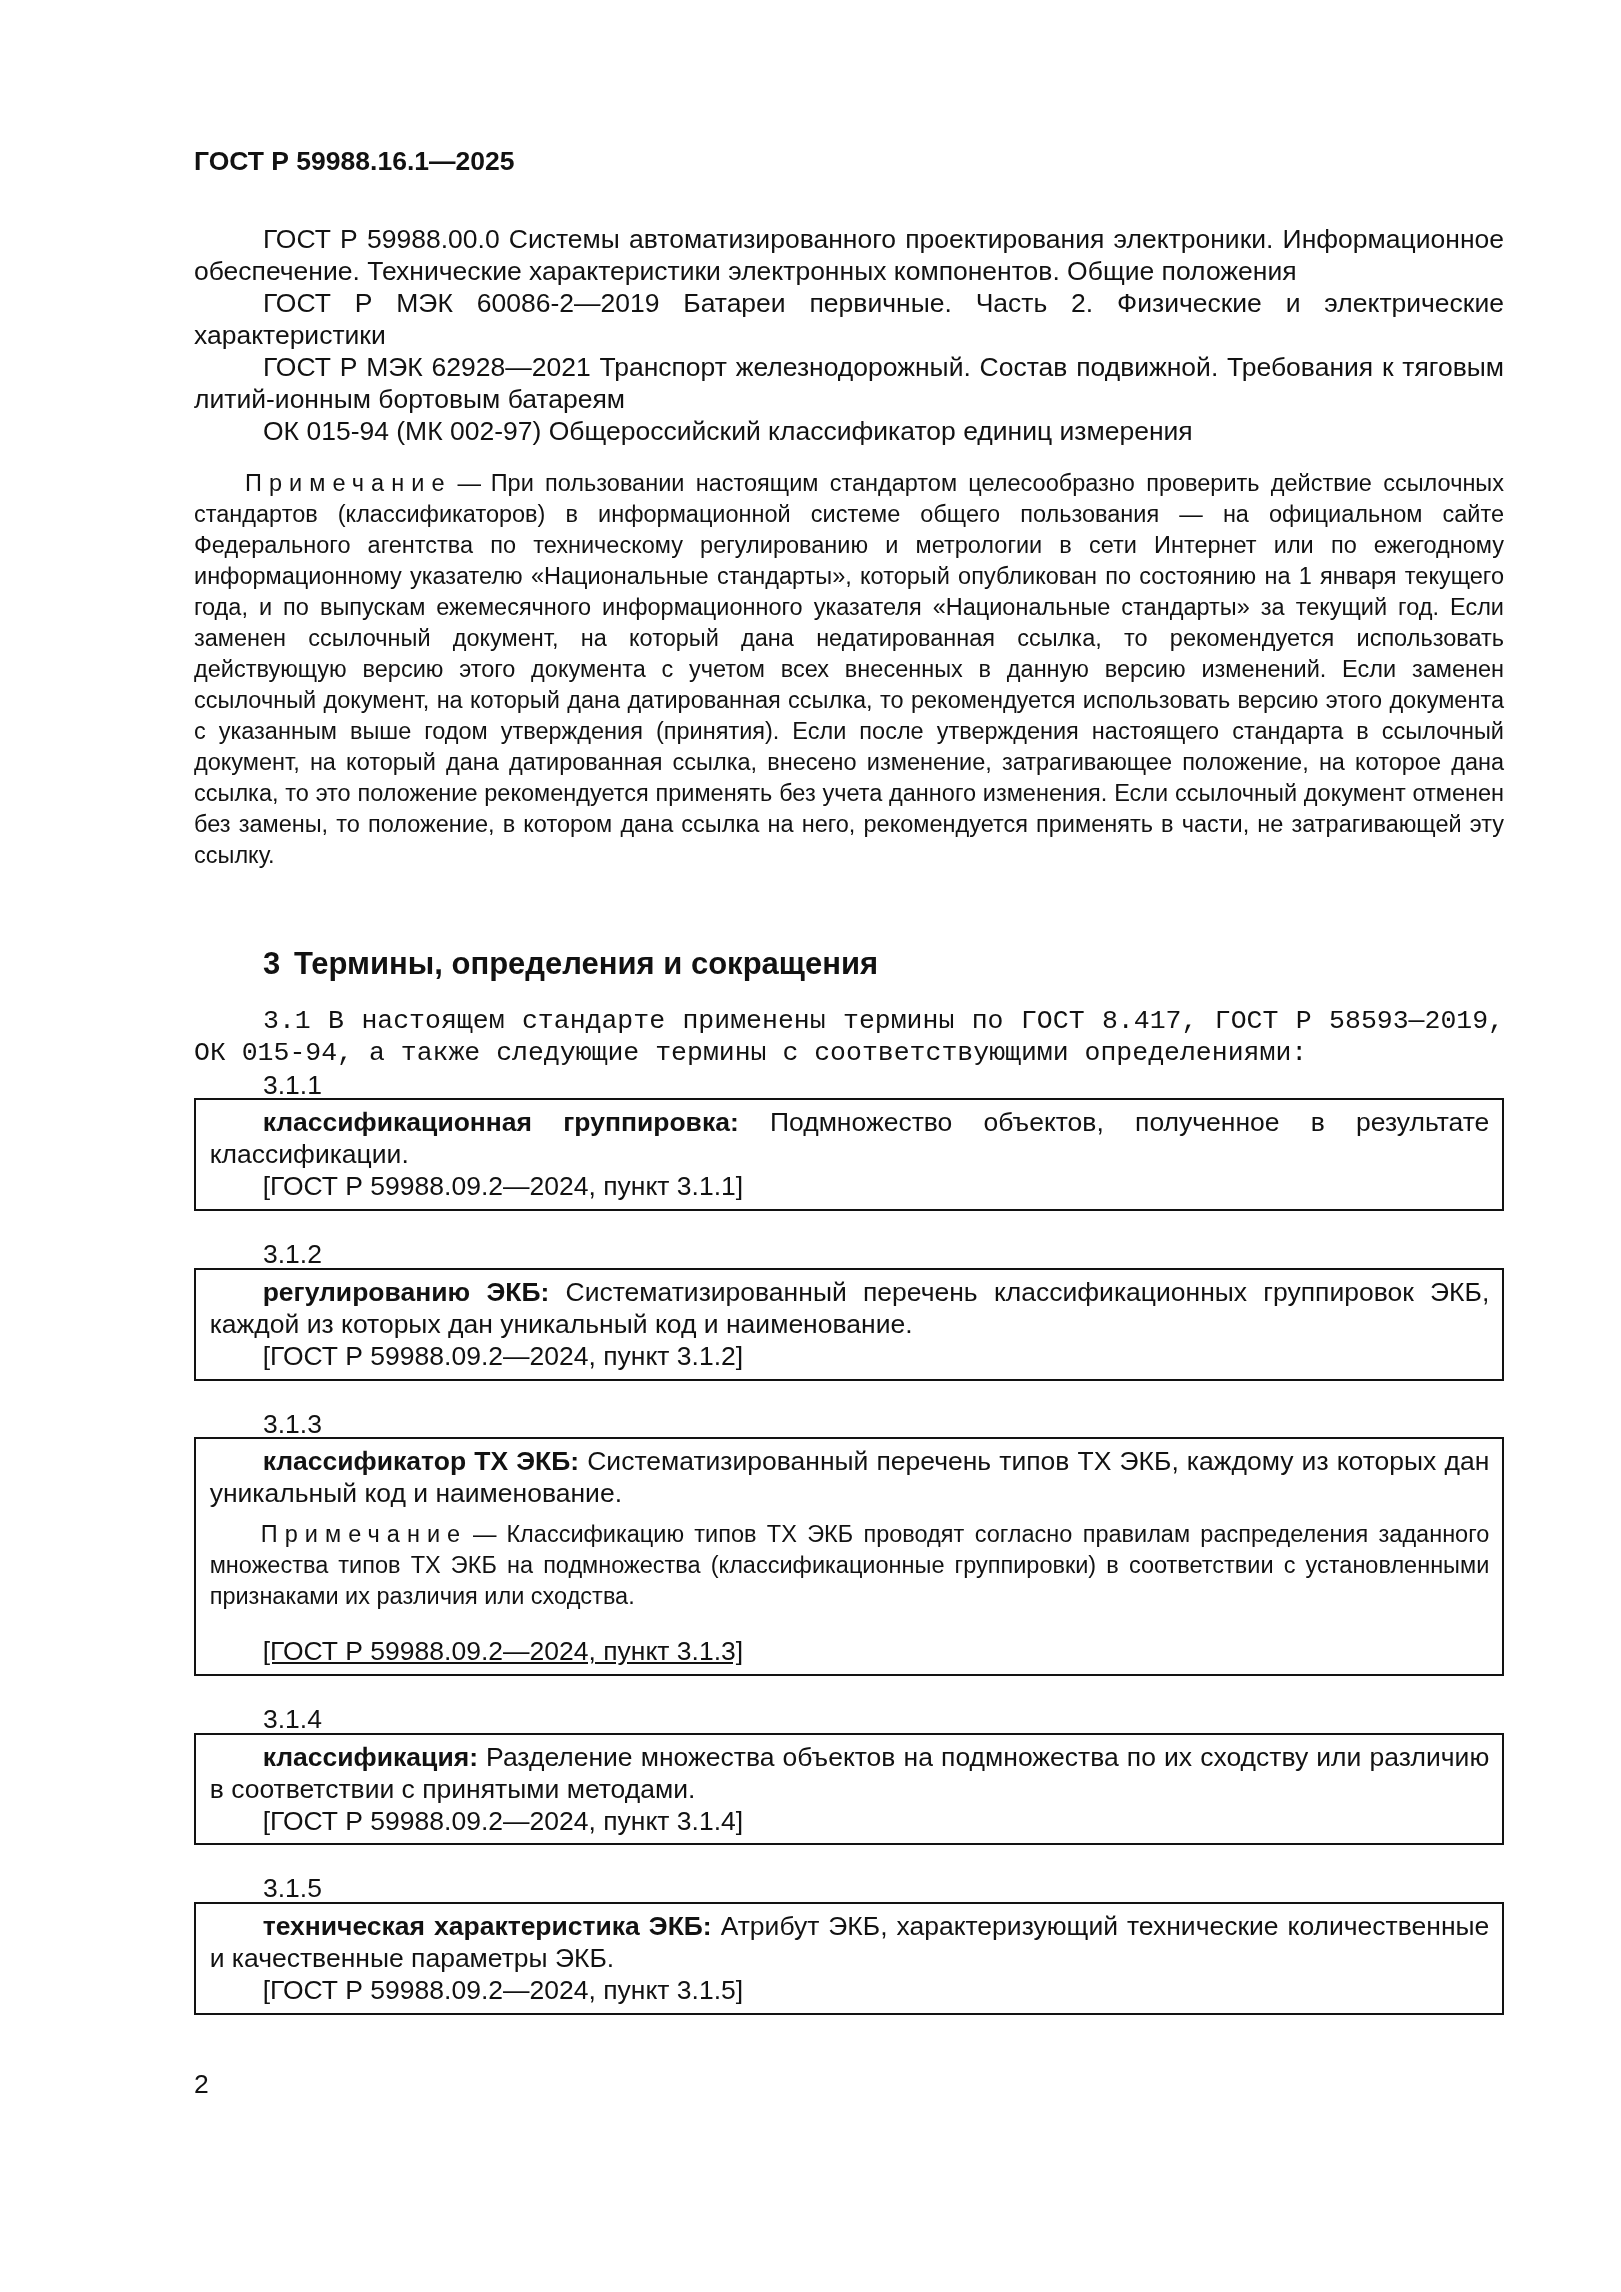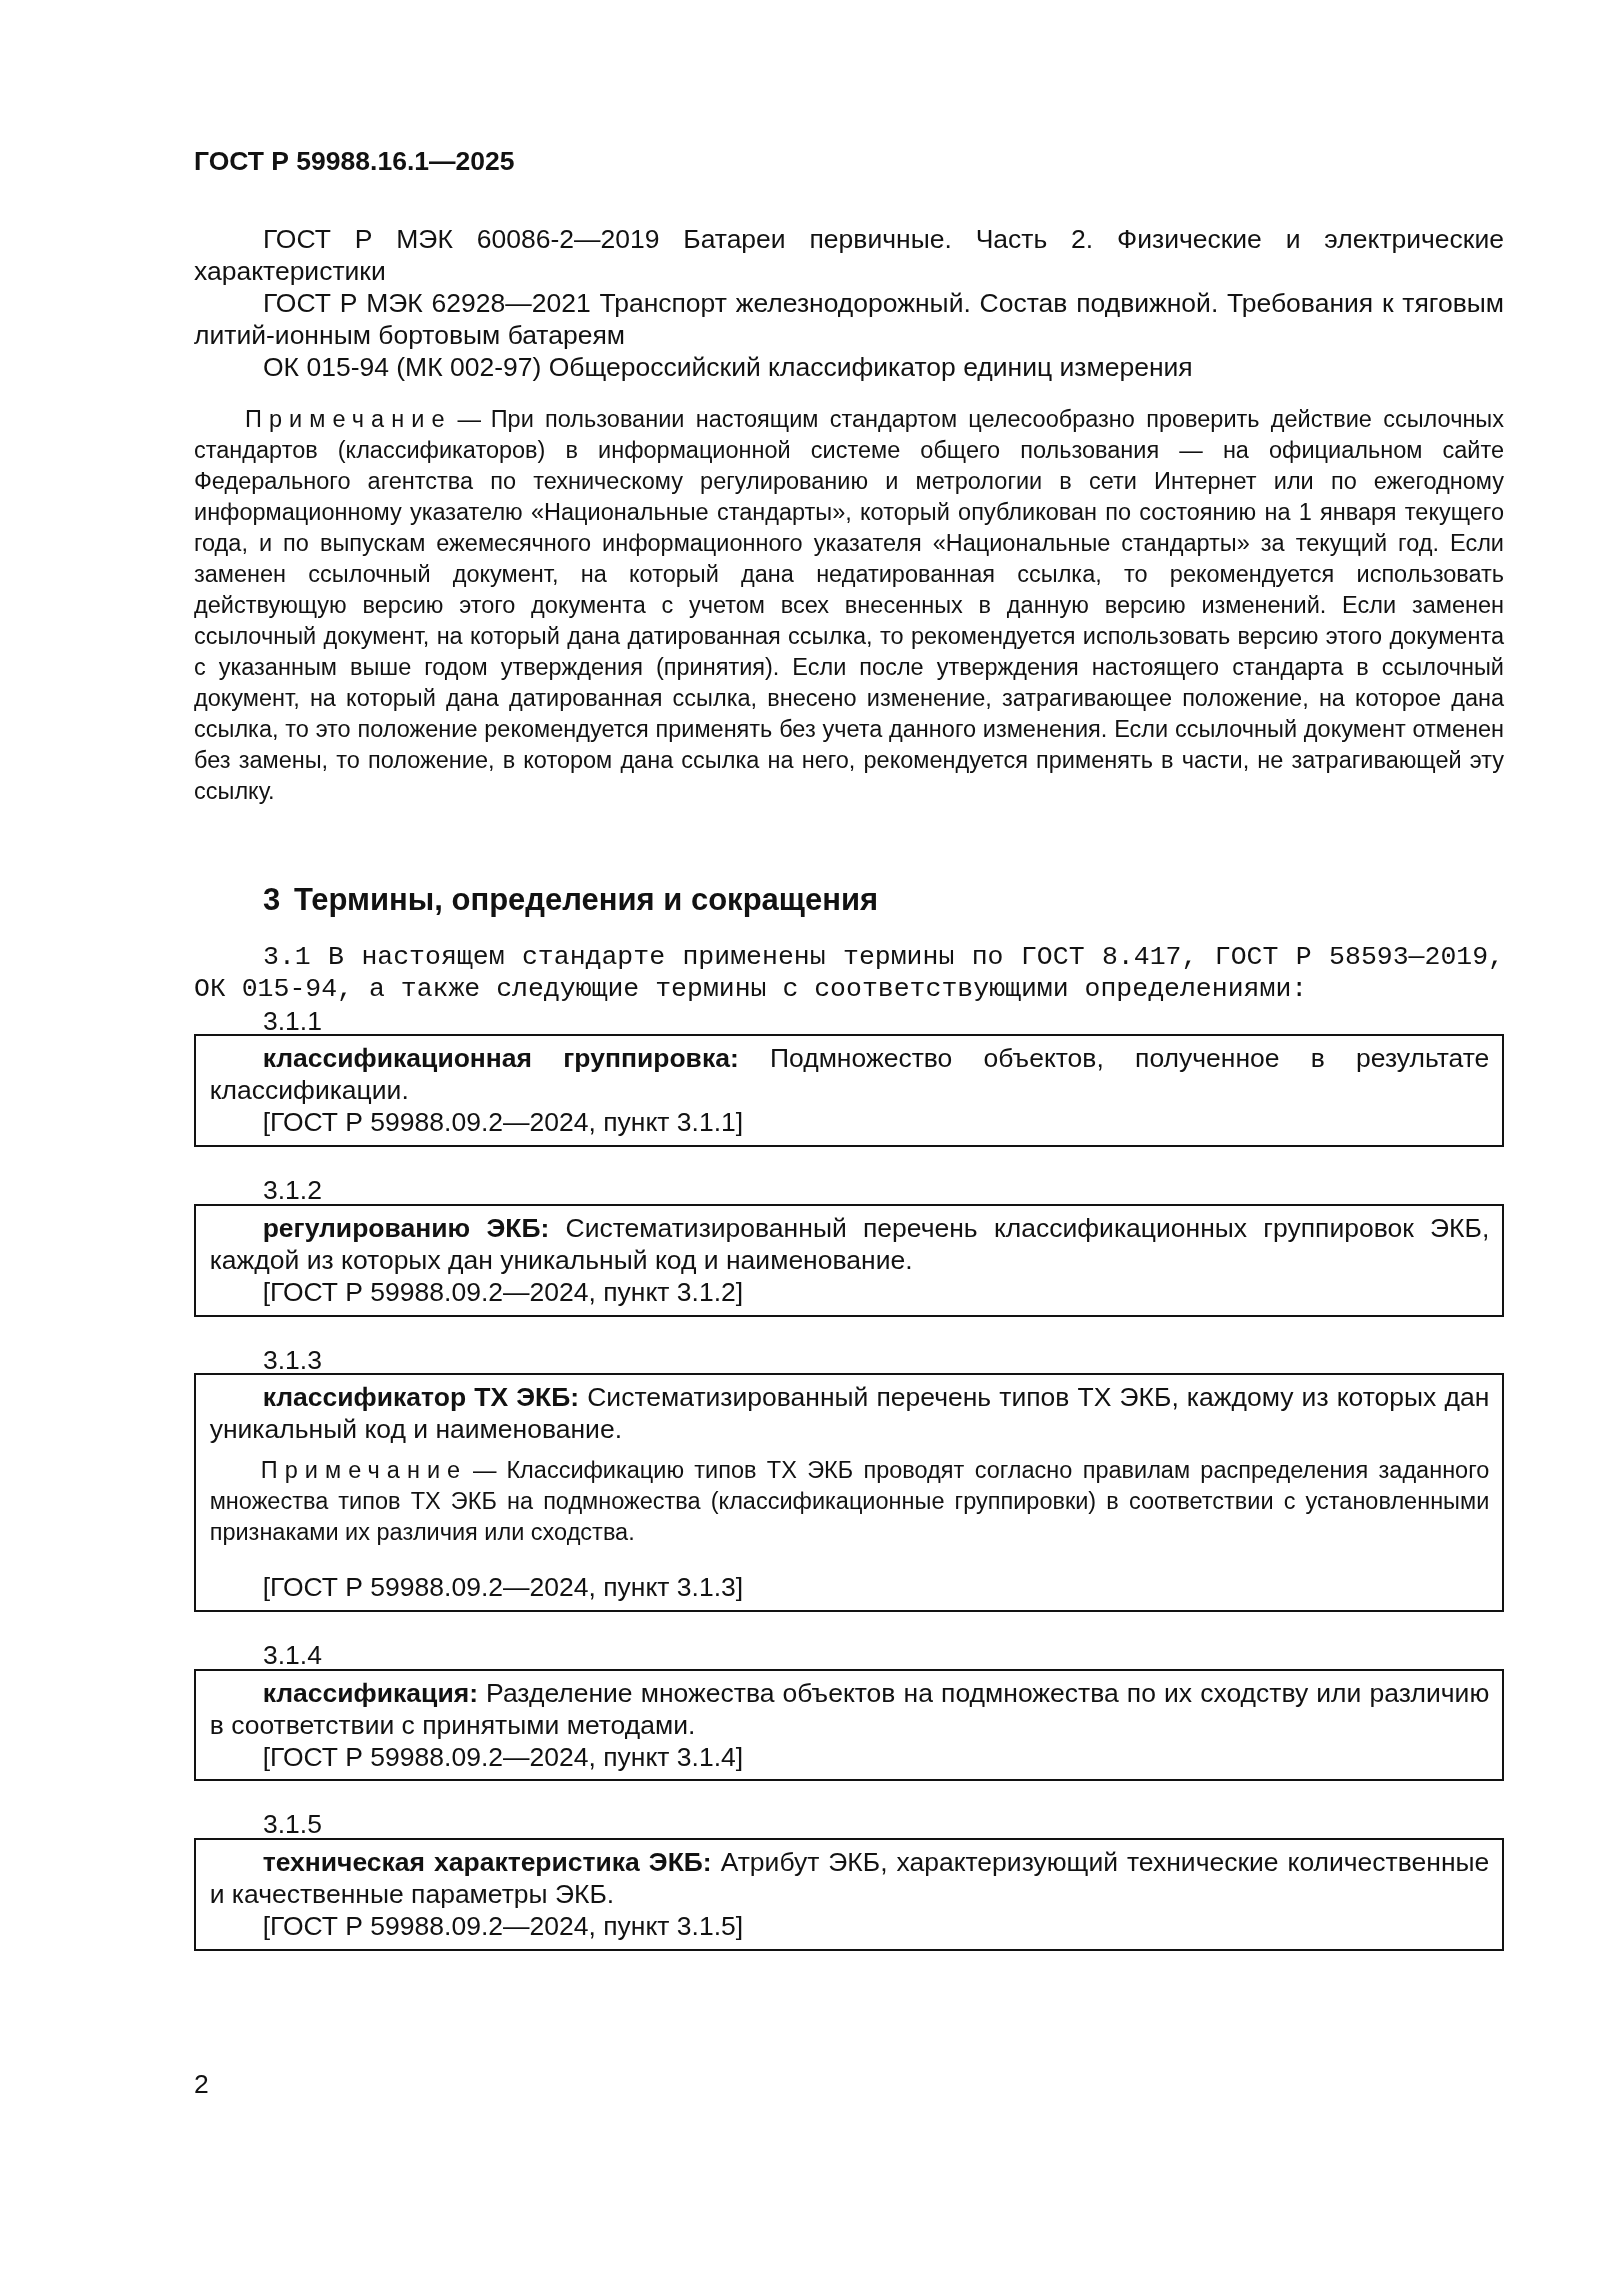--- a/index.html
+++ b/index.html
@@ -64,38 +64,39 @@
   }
   .box-p { text-indent: 53px; }
   .term { font-weight: bold; }
   .box-note {
     margin-top: 9.8px;
     font-size: 23.5px;
     line-height: 31px;
     text-align: justify;
     text-indent: 51px;
   }
-  .source-after-note { margin-top: 20px; }
+  .source-after-note { margin-top: 20px; text-decoration: underline; }
   .page-number {
     position: absolute;
     left: 0;
     top: 2070px;
     font-size: 26.5px;
     line-height: 29px;
   }
 </style>
 </head>
 <body>
 
 <div class="page">
   <div class="content">
 
     <div class="doc-header">ГОСТ Р 59988.16.1—2025</div>
 
     <div class="refs">
+      <p class="body-p">ГОСТ Р 59988.00.0 Системы автоматизированного проектирования электроники. Информационное обеспечение. Технические характеристики электронных компонентов. Общие положения</p>
       <p class="body-p">ГОСТ Р МЭК 60086-2—2019 Батареи первичные. Часть 2. Физические и электрические характеристики</p>
       <p class="body-p">ГОСТ Р МЭК 62928—2021 Транспорт железнодорожный. Состав подвижной. Требования к тяговым литий-ионным бортовым батареям</p>
       <p class="body-p">ОК 015-94 (МК 002-97) Общероссийский классификатор единиц измерения</p>
     </div>
 
     <p class="note">
       <span class="note-label">Примечание</span><span class="note-dash">—</span><span>При пользовании настоящим стандартом целесообразно проверить действие ссылочных стандартов (классификаторов) в информационной системе общего пользования — на официальном сайте Федерального агентства по техническому регулированию и метрологии в сети Интернет или по ежегодному информационному указателю «Национальные стандарты», который опубликован по состоянию на 1 января текущего года, и по выпускам ежемесячного информационного указателя «Национальные стандарты» за текущий год. Если заменен ссылочный документ, на который дана недатированная ссылка, то рекомендуется использовать действующую версию этого документа с учетом всех внесенных в данную версию изменений. Если заменен ссылочный документ, на который дана датированная ссылка, то рекомендуется использовать версию этого документа с указанным выше годом утверждения (принятия). Если после утверждения настоящего стандарта в ссылочный документ, на который дана датированная ссылка, внесено изменение, затрагивающее положение, на которое дана ссылка, то это положение рекомендуется применять без учета данного изменения. Если ссылочный документ отменен без замены, то положение, в котором дана ссылка на него, рекомендуется применять в части, не затрагивающей эту ссылку.</span>
     </p>
 
     <h2 class="section-heading">

